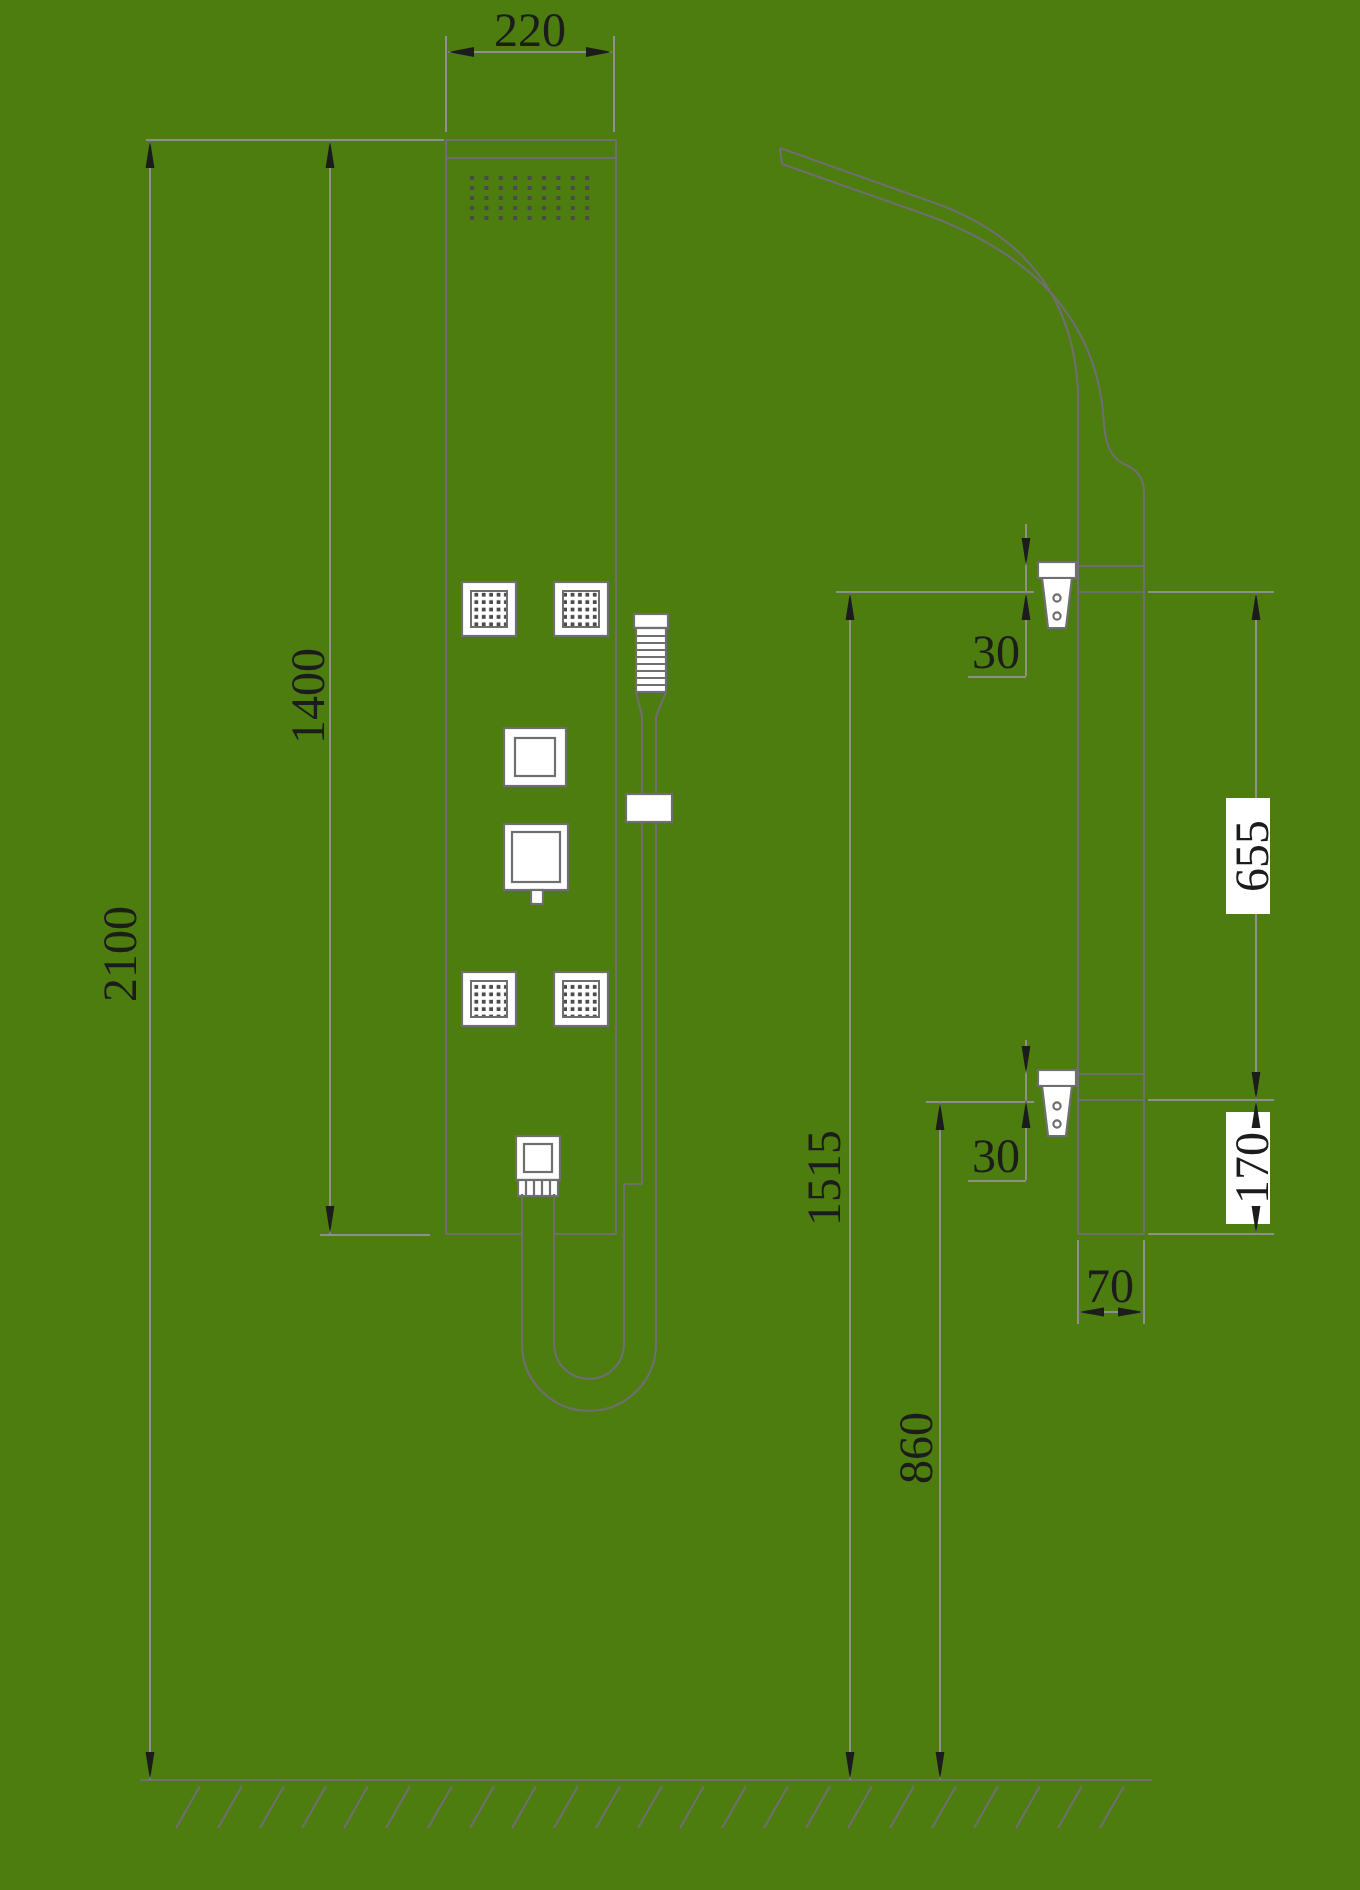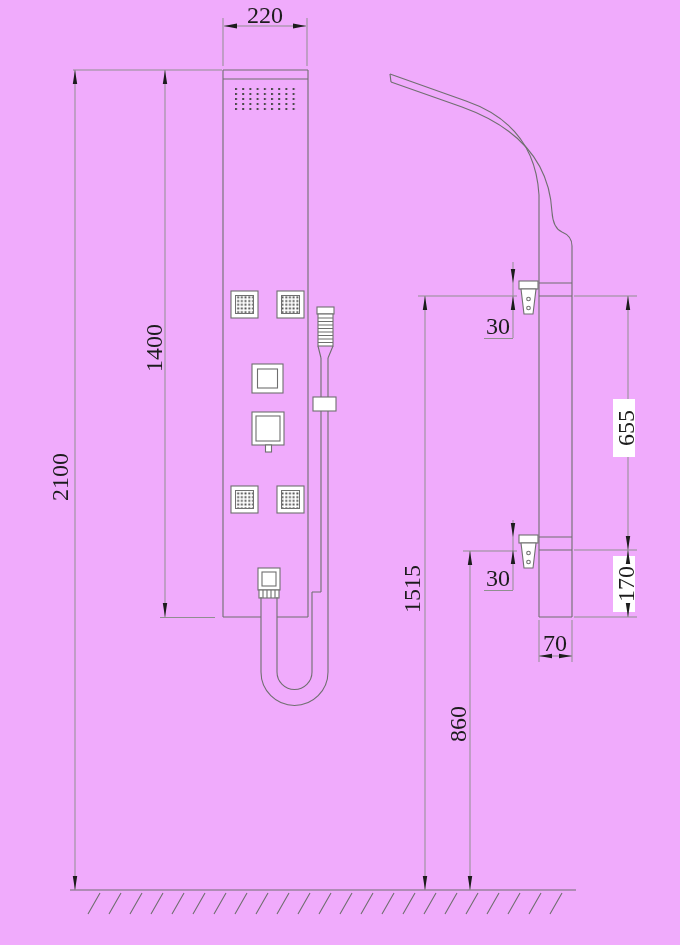--- a/index.html
+++ b/index.html
@@ -1,16 +1,16 @@
 <!DOCTYPE html>
 <html><head>
 <meta charset="utf-8">
 <style>
   html,body{margin:0;padding:0;background:#ffffff;}
-  .stage{width:680px;height:945px;position:relative;background:#f0abfc;overflow:hidden;}
+  .stage{width:680px;height:945px;position:relative;background:#4d7c0f;overflow:hidden;}
   svg{display:block;}
   text{font-family:"Liberation Serif","DejaVu Serif",serif;font-size:24px;fill:#1c1c1c;}
   .geo{stroke:#6f6f6f;stroke-width:1.1;fill:none;}
   .geow{stroke:#6f6f6f;stroke-width:1.1;fill:#ffffff;}
   .dim{stroke:#8f8f8f;stroke-width:1;fill:none;}
   .arr{fill:#1c1c1c;stroke:none;}
   .mask{fill:#ffffff;stroke:none;}
 </style>
 </head>
 <body>

